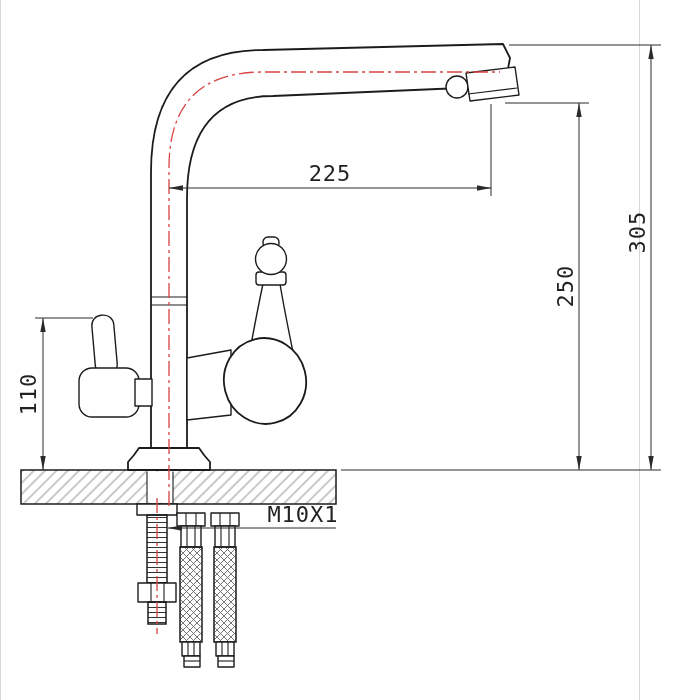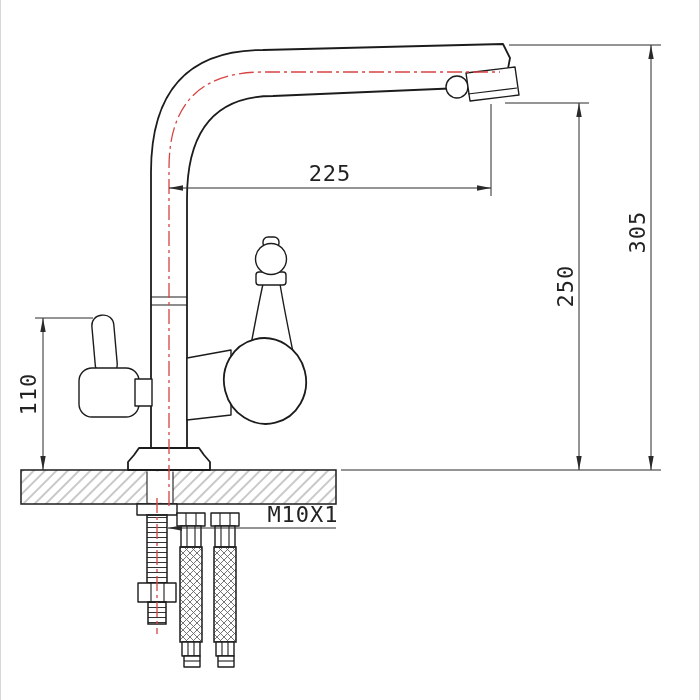--- a/index.html
+++ b/index.html
@@ -5,21 +5,21 @@
   :root{
     --color-outline:#1c1c1c;
     --color-dimension:#2a2a2a;
     --color-centerline:#d84343;
     --color-hatch:#9c9c9c;
     --color-background:#ffffff;
     --color-frame:#d8d8d8;
   }
   html,body{margin:0;padding:0;background:#fff;}
   .stage{
-    width:700px;height:700px;box-sizing:border-box;position:relative;
+    width:640px;height:700px;box-sizing:border-box;position:relative;
     background:var(--color-background);
     border-left:1px solid var(--color-frame);
     border-right:1px solid var(--color-frame);
     font-family:"DejaVu Sans Mono","Liberation Mono",monospace;
   }
   svg{display:block;}
   .part{fill:#fff;stroke:var(--color-outline);stroke-width:1.8;stroke-linejoin:round;}
   .part-thin{fill:#fff;stroke:var(--color-outline);stroke-width:1.4;stroke-linejoin:round;}
   .detail{fill:none;stroke:var(--color-outline);stroke-width:1.1;}
   .pat{stroke:var(--color-outline);stroke-width:1.5;}

